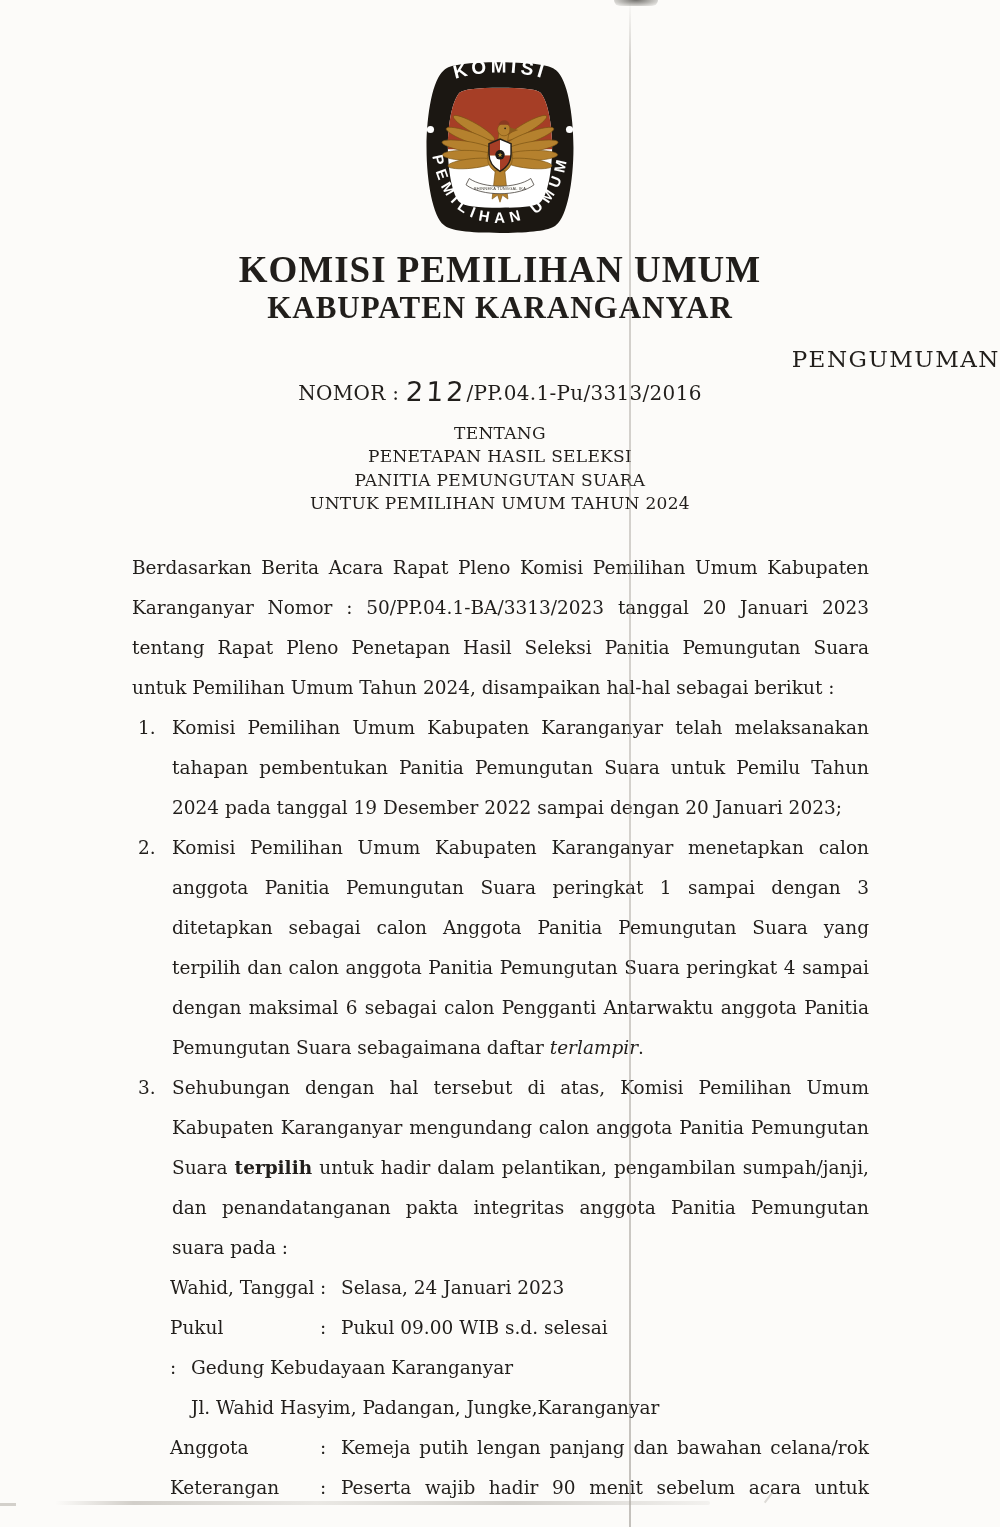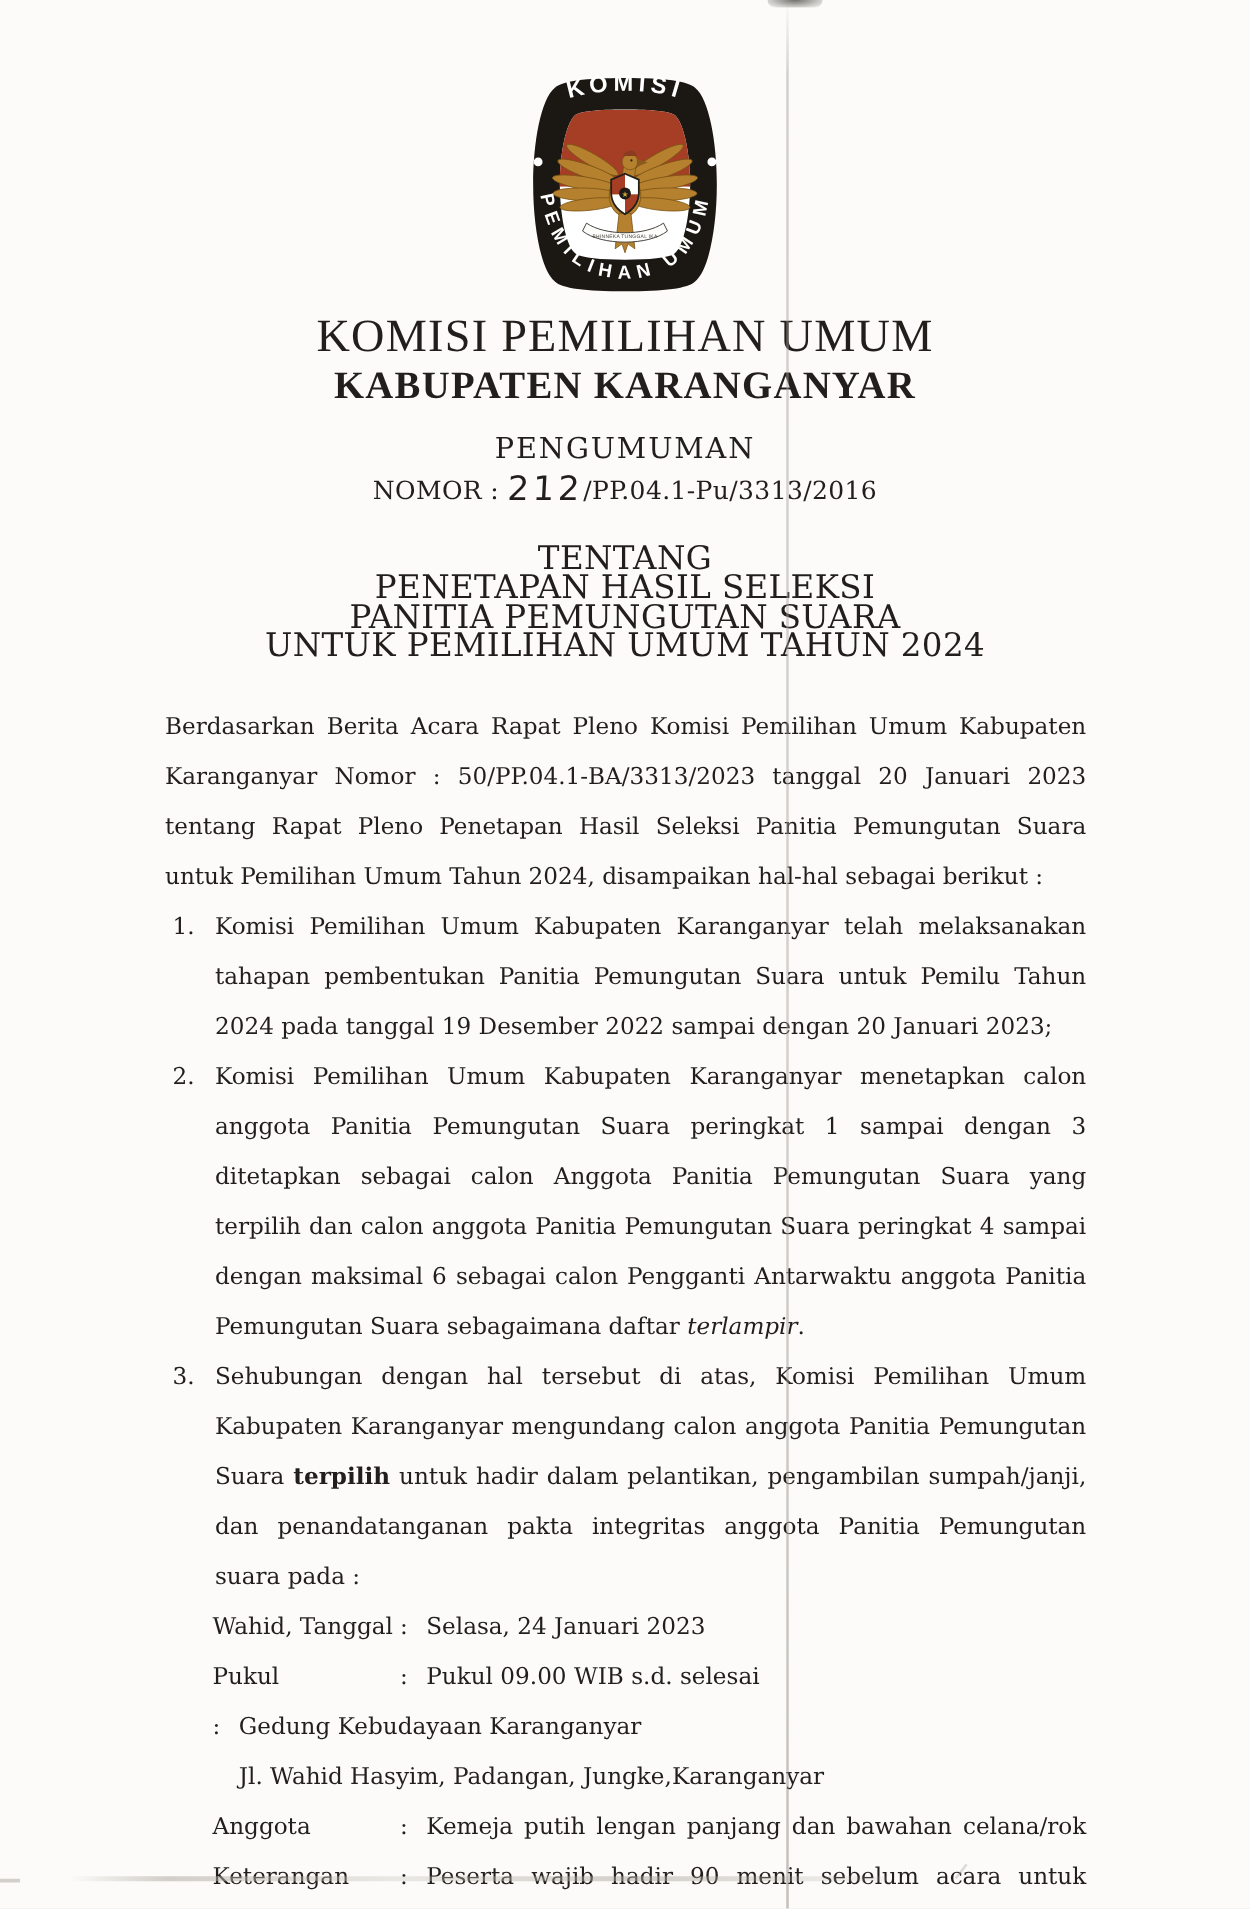--- a/index.html
+++ b/index.html
@@ -9,29 +9,29 @@
     background:#fcfbf9; overflow:hidden;
     font-family:"DejaVu Serif", serif; color:#211e1b;
   }
   .center { text-align:center; }
 
   
   .logo-wrap { padding-top:60px; width:158px; margin:0 auto; }
   .logo-wrap svg { display:block; width:158px; height:auto; }
 
   
-  .org1 { font-family:"Liberation Serif", serif; font-weight:normal;
+  .org1 { font-family:"Liberation Serif", serif; font-weight:bold;
           font-size:37px; letter-spacing:1px; line-height:1.12; margin-top:14px; }
   .org2 { font-family:"Liberation Serif", serif; font-weight:bold;
           font-size:31px; letter-spacing:1px; line-height:1.1; }
-  .doc-title  { font-size:23px; letter-spacing:1.5px; margin-top:21px; }
+  .doc-title  { font-size:23px; letter-spacing:1.5px; margin-top:21px;text-align:right; }
   .doc-number { font-size:20px; margin-top:3px; letter-spacing:0.3px; }
   .hand { font-family:"DejaVu Sans", sans-serif; font-size:27px; letter-spacing:3px;
           display:inline-block; transform:skewX(-3deg); position:relative; top:1px; }
-  .about { font-size:26px; line-height:23.5px; letter-spacing:0.3px; margin-top:30px; }
+  .about { font-size:17px; line-height:23.5px; letter-spacing:0.3px; margin-top:16px; }
   .about div { white-space:nowrap; }
 
   
   .body-content { width:737px; margin:32px 0 0 132px; font-size:18.5px; line-height:40px; }
   .intro { text-align:justify; }
   .list-item { display:flex; }
   .num { flex:none; width:40px; padding-left:6px; }
   .item-text { flex:1; text-align:justify; }
   .seg-bold { font-weight:bold; }
   .seg-italic { font-style:italic; }

